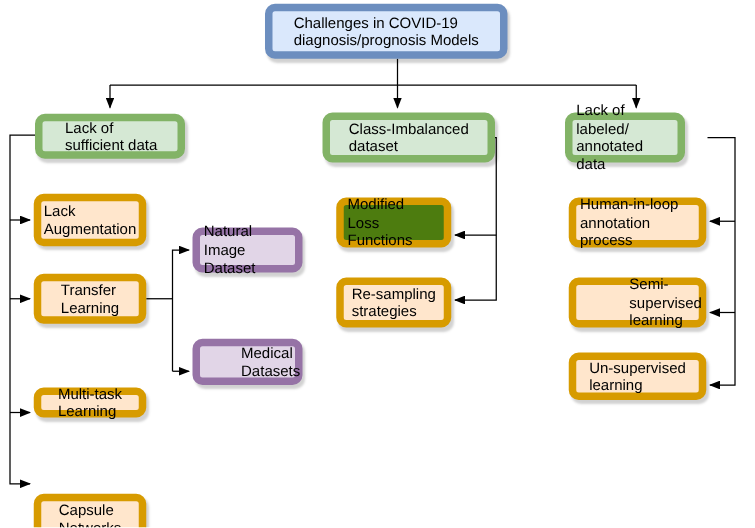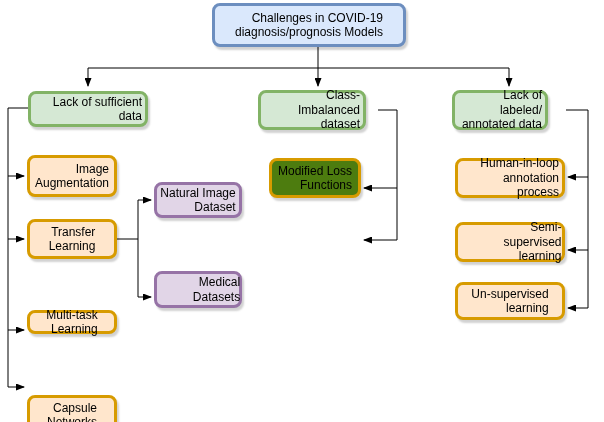--- a/index.html
+++ b/index.html
@@ -18,37 +18,37 @@
   #edges {
     position: absolute;
     left: 0;
     top: 0;
     width: 604px;
     height: 422px;
   }
   .node {
     position: absolute;
     box-sizing: border-box;
-    border: 3px solid #b91c1c;
+    border: 6px solid #b91c1c;
     border-radius: 8px;
     display: flex;
     align-items: center;
     justify-content: center;
-    text-align: right;
+    text-align: left;
     white-space: pre-line;
     font-size: 12px;
     line-height: 1.2;
     color: #000000;
     padding: 2px 3px;
     box-shadow: 2px 3px 2px rgba(0,0,0,0.18);
   }
   
   #n-root   { left:212px; top:3px;   width:194px; height:44px; }
   #n-g1     { left:28px;  top:91px;  width:120px; height:36px; }
-  #n-g2     { left:258px; top:90px;  width:108px; height:40px; }
+  #n-g2     { left:258px; top:90px;  width:138px; height:40px; }
   #n-g3     { left:452px; top:90px;  width:96px; height:40px; }
   #n-da     { left:27px;  top:155px; width:90px;  height:42px; }
   #n-tl     { left:27px;  top:219px; width:90px;  height:40px; }
   #n-mt     { left:27px;  top:310px; width:90px;  height:24px; }
   #n-cn     { left:27px;  top:367px; width:90px;  height:40px;margin-top:28px; }
   #n-ni     { left:154px; top:182px; width:88px;  height:36px; }
   #n-md     { left:154px; top:271px; width:88px;  height:37px;padding-left:40px; }
   #n-mlf    { left:269px; top:158px; width:92px;  height:40px; }
   #n-rs     { left:269px; top:222px; width:92px;  height:40px; }
   #n-hil    { left:455px; top:158px; width:110px; height:40px; }
@@ -96,41 +96,43 @@
 diagnosis/prognosis Models</div>
 
   <div class="node" id="n-g1" style="background: rgb(213, 232, 212); border-color: rgb(130, 179, 102); padding-left: 18px;">Lack of sufficient data</div>
 
   <div class="node" id="n-g2" style="background: rgb(213, 232, 212); border-color: rgb(130, 179, 102);">Class-Imbalanced
 dataset</div>
 
   <div class="node" id="n-g3" style="background: rgb(213, 232, 212); border-color: rgb(130, 179, 102);">Lack of labeled/
 annotated data</div>
 
-  <div class="node" id="n-da" style="background: rgb(255, 230, 204); border-color: rgb(215, 155, 0);">Image
+  <div class="node" id="n-da" style="background: rgb(255, 230, 204); border-color: rgb(215, 155, 0);">Lack
 Augmentation</div>
 
   <div class="node" id="n-tl" style="background: rgb(255, 230, 204); border-color: rgb(215, 155, 0);">Transfer
 Learning</div>
 
   <div class="node" id="n-mt" style="background: rgb(255, 230, 204); border-color: rgb(215, 155, 0);">Multi-task
 Learning</div>
 
   <div class="node" id="n-cn" style="background: rgb(255, 230, 204); border-color: rgb(215, 155, 0);">Capsule
 Networks</div>
 
   <div class="node" id="n-ni" style="background: rgb(225, 213, 231); border-color: rgb(150, 115, 166);">Natural Image
 Dataset</div>
 
   <div class="node" id="n-md" style="background: rgb(225, 213, 231); border-color: rgb(150, 115, 166);">Medical
 Datasets</div>
 
   <div class="node" id="n-mlf" style="background: #4d7c0f; border-color: rgb(215, 155, 0);">Modified Loss
 Functions</div>
 
+  <div class="node" id="n-rs" style="background: rgb(255, 230, 204); border-color: rgb(215, 155, 0);">Re-sampling
+strategies</div>
 
   <div class="node" id="n-hil" style="background: rgb(255, 230, 204); border-color: rgb(215, 155, 0);">Human-in-loop
 annotation process</div>
 
   <div class="node" id="n-ss" style="background: rgb(255, 230, 204); border-color: rgb(215, 155, 0); padding-left: 48px;">Semi-supervised
 learning</div>
 
   <div class="node" id="n-us" style="background: rgb(255, 230, 204); border-color: rgb(215, 155, 0);">Un-supervised
 learning</div>
 

